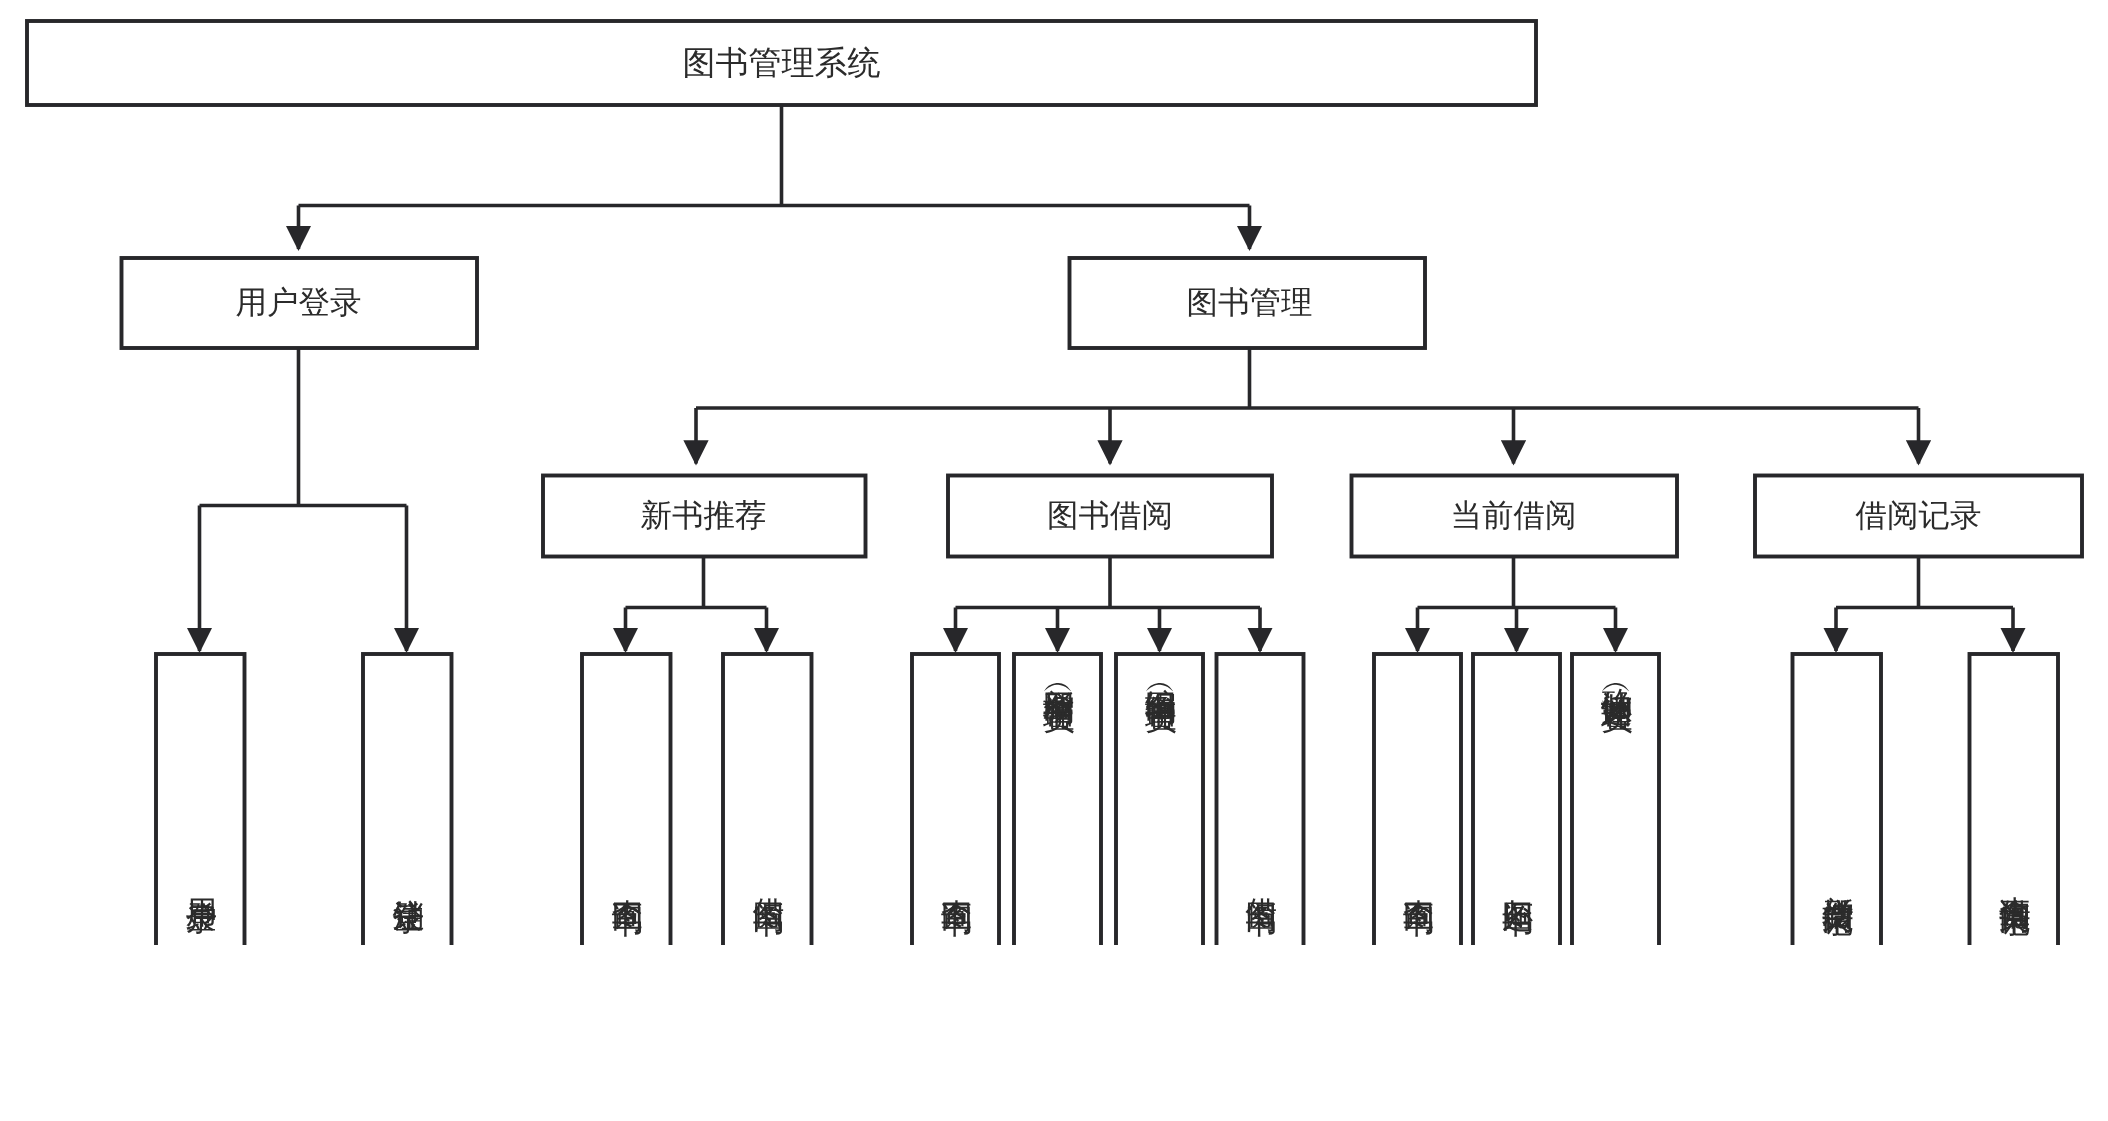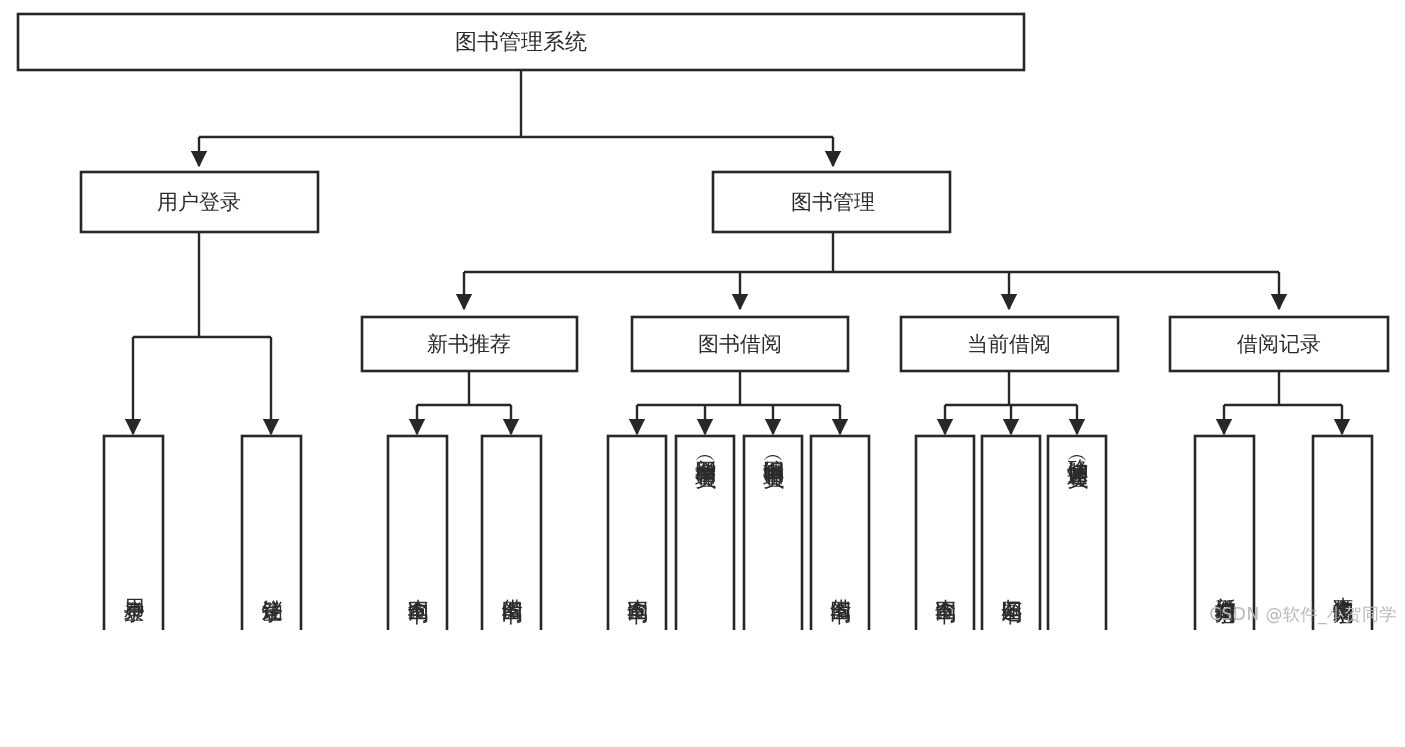--- a/index.html
+++ b/index.html
@@ -247,15 +247,14 @@
     <span class="leaf-label" style="margin-top:6px;">确认归还（管理员）</span>
   </div>
 
   <div class="leaf-label-wrap" style="left:1195px; top:436px; width:59px; height:297px;">
     <span class="leaf-label">新增借阅记录</span>
   </div>
   <div class="leaf-label-wrap" style="left:1313px; top:436px; width:59px; height:297px;">
     <span class="leaf-label">查询借阅记录</span>
   </div>
 
-  <div class="watermark">CSDN @软件_小贺同学</div>
 
 </div>
 
 </body></html>

